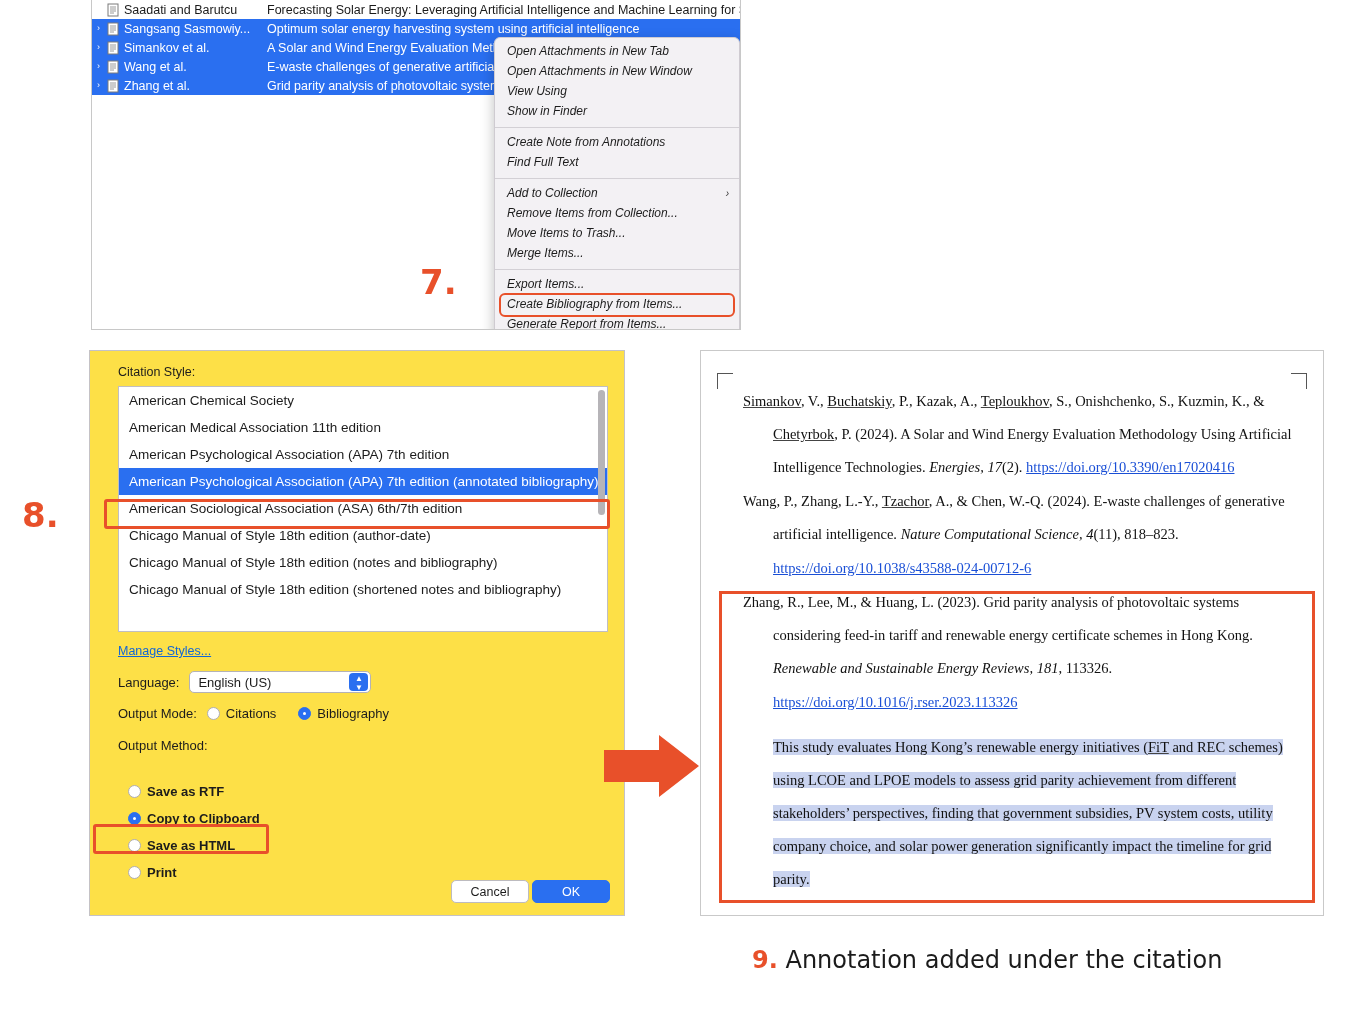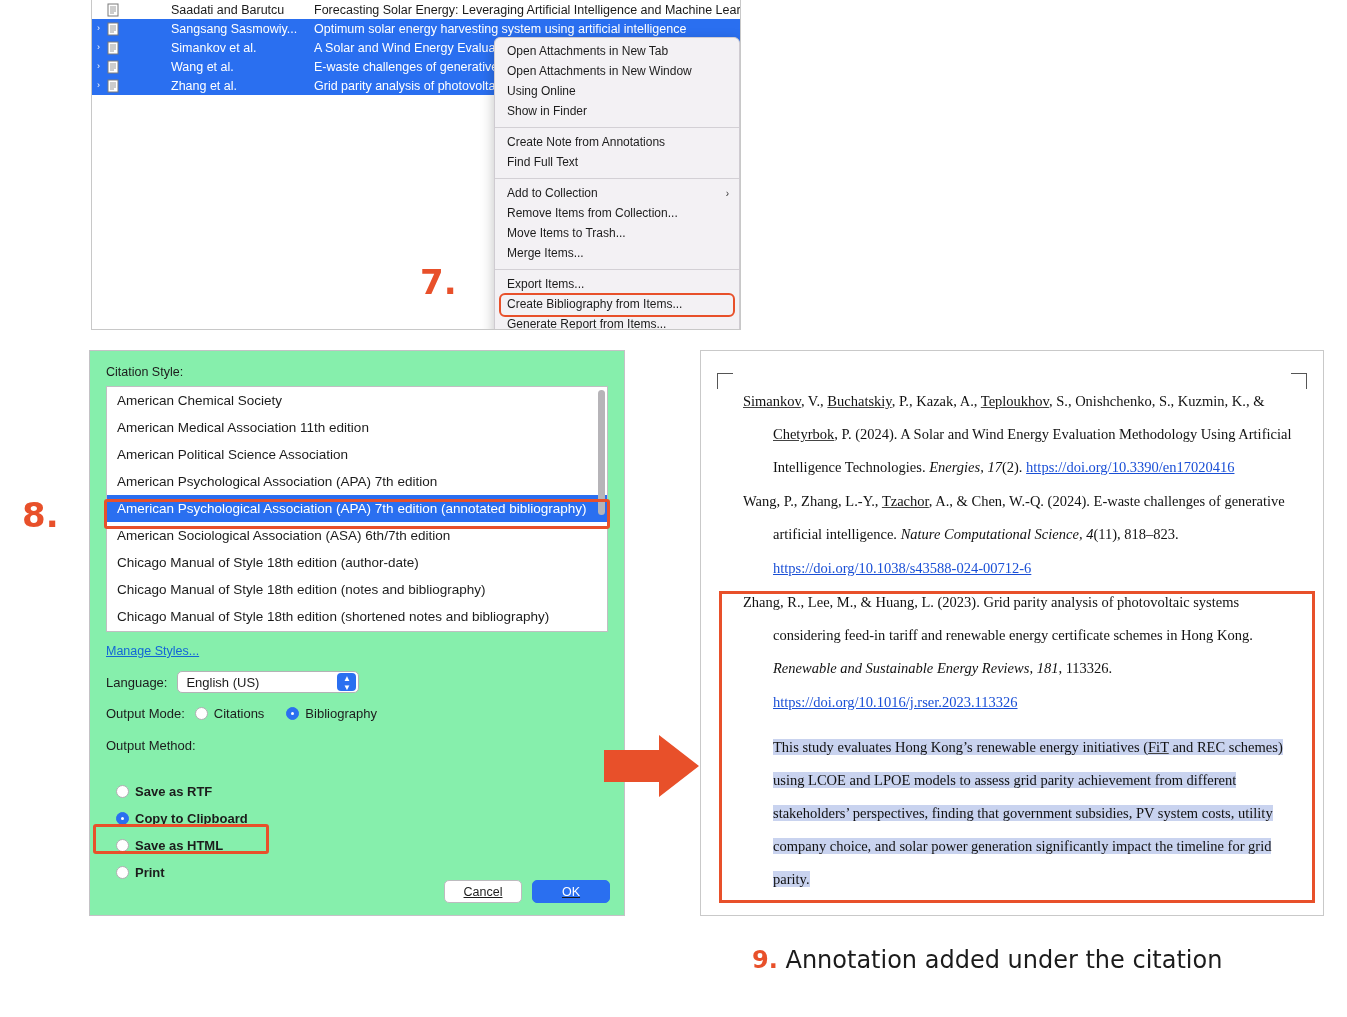--- a/index.html
+++ b/index.html
@@ -58,21 +58,20 @@
     height: 14px;
     width: 16px;
   }
   .doc-icon svg { display:block; }
   .item-row .creator {
     flex: 0 0 142px;
     overflow: hidden;
     text-overflow: ellipsis;
     padding-left: 3px;
     box-sizing: border-box;
-    margin-left: 47px;
   }
   .item-row .title {
     flex: 1 1 auto;
     overflow: hidden;
     white-space: nowrap;
     padding-left: 4px;
     box-sizing: border-box;
   }
 
   
@@ -82,20 +81,21 @@
     top: 37px;
     width: 246px;
     background: #f3f1f4;
     border: 1px solid #cfcbd1;
     border-radius: 6px;
     box-shadow: 0 5px 14px rgba(0,0,0,0.25);
     padding: 4px 0 5px 0;
     box-sizing: border-box;
     font-size: 12px;
     color: #1c1c1c;
+    font-style: italic;
   }
   .ctx-item {
     padding: 1px 10px 2px 12px;
     line-height: 17px;
     white-space: nowrap;
     position: relative;
   }
   .ctx-item .submenu-arrow {
     position: absolute;
     right: 10px;
@@ -125,24 +125,24 @@
   #step7 { left: 420px; top: 262px; font-size: 34px; }
   #step8 { left: 22px; top: 495px; font-size: 34px; }
 
   
   .dialog {
     position: absolute;
     left: 89px;
     top: 350px;
     width: 536px;
     height: 566px;
-    background: #86efac;
+    background: #fde047;
     border: 1px solid #c4c2c6;
     box-sizing: border-box;
-    padding: 14px 16px 12px 16px;
+    padding: 14px 16px 12px 28px;
     font-size: 13px;
     color: #1c1c1c;
   }
   .dlg-label { font-size: 12.5px; margin-bottom: 7px; }
   .style-list {
     border: 1px solid #c0bec2;
     background: #ffffff;
     height: 246px;
     box-sizing: border-box;
     overflow: hidden;
@@ -247,22 +247,21 @@
     align-items: center;
     font-size: 13px;
     height: 27px;
     padding-left: 10px;
   }
   .btn-row {
     position: absolute;
     right: 14px;
     bottom: 12px;
     display: flex;
-    gap: 10px;
-    text-decoration: underline;
+    gap: 3px;
   }
   .btn {
     width: 78px;
     height: 23px;
     border-radius: 5px;
     font-size: 12.5px;
     display: flex;
     align-items: center;
     justify-content: center;
     box-sizing: border-box;
@@ -423,21 +422,21 @@
           </svg>
       </span>
       <span class="creator">Zhang et al.</span>
       <span class="title">Grid parity analysis of photovoltaic systems c</span>
       <span class="title" style="flex:0 0 32px;text-align:right;">gy c</span>
     </div>
 
     <div class="ctx-menu">
       <div class="ctx-item">Open Attachments in New Tab</div>
       <div class="ctx-item">Open Attachments in New Window</div>
-      <div class="ctx-item">Using Online</div>
+      <div class="ctx-item">View Using</div>
       <div class="ctx-item">Show in Finder</div>
       <div class="ctx-sep"></div>
       <div class="ctx-item">Create Note from Annotations</div>
       <div class="ctx-item">Find Full Text</div>
       <div class="ctx-sep"></div>
       <div class="ctx-item">
         <span>Add to Collection</span>
         <span class="submenu-arrow">›</span>
       </div>
       <div class="ctx-item">Remove Items from Collection...</div>
@@ -452,21 +451,20 @@
 
   <div class="step-num" id="step7">7.</div>
   <div class="step-num" id="step8">8.</div>
 
   <div class="dialog">
     <div class="dlg-label">Citation Style:</div>
 
     <div class="style-list">
       <div class="style-opt">American Chemical Society</div>
       <div class="style-opt">American Medical Association 11th edition</div>
-      <div class="style-opt">American Political Science Association</div>
       <div class="style-opt">American Psychological Association (APA) 7th edition</div>
       <div class="style-opt sel">American Psychological Association (APA) 7th edition (annotated bibliography)</div>
       <div class="style-opt">American Sociological Association (ASA) 6th/7th edition</div>
       <div class="style-opt">Chicago Manual of Style 18th edition (author-date)</div>
       <div class="style-opt">Chicago Manual of Style 18th edition (notes and bibliography)</div>
       <div class="style-opt">Chicago Manual of Style 18th edition (shortened notes and bibliography)</div>
       <div class="style-scroll"></div>
     </div>
 
     <a class="manage-link" href="#">Manage Styles...</a>

